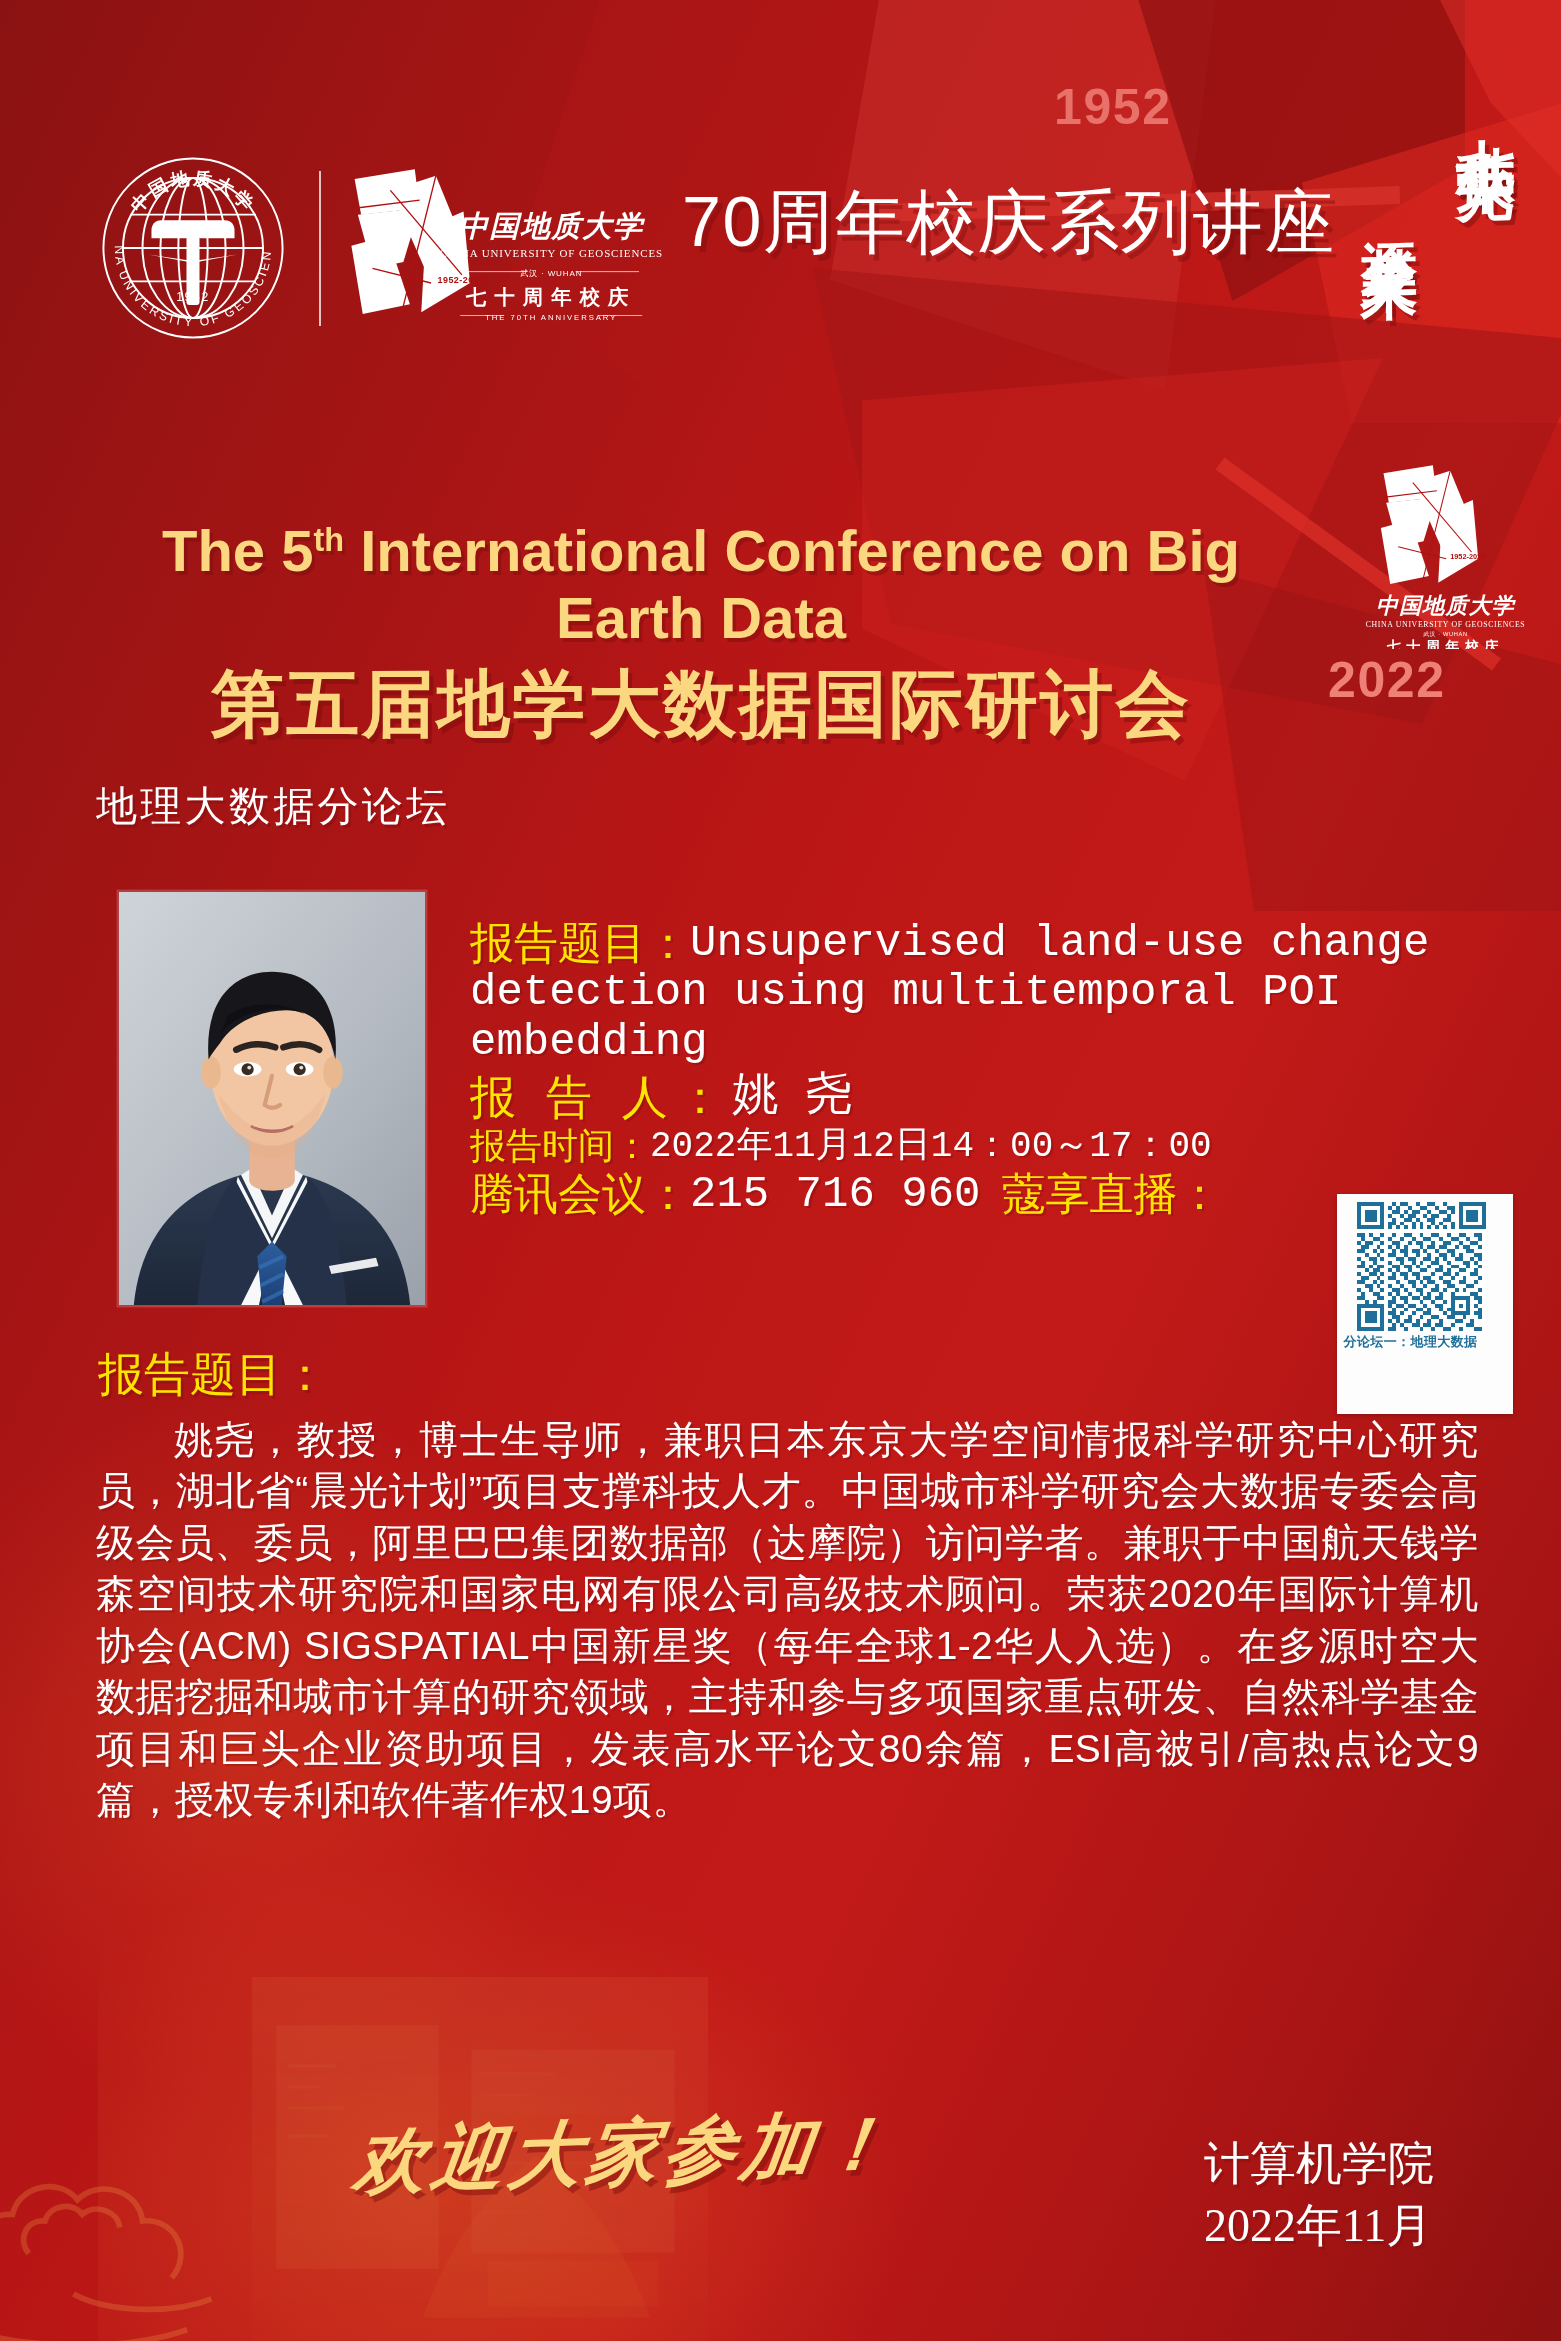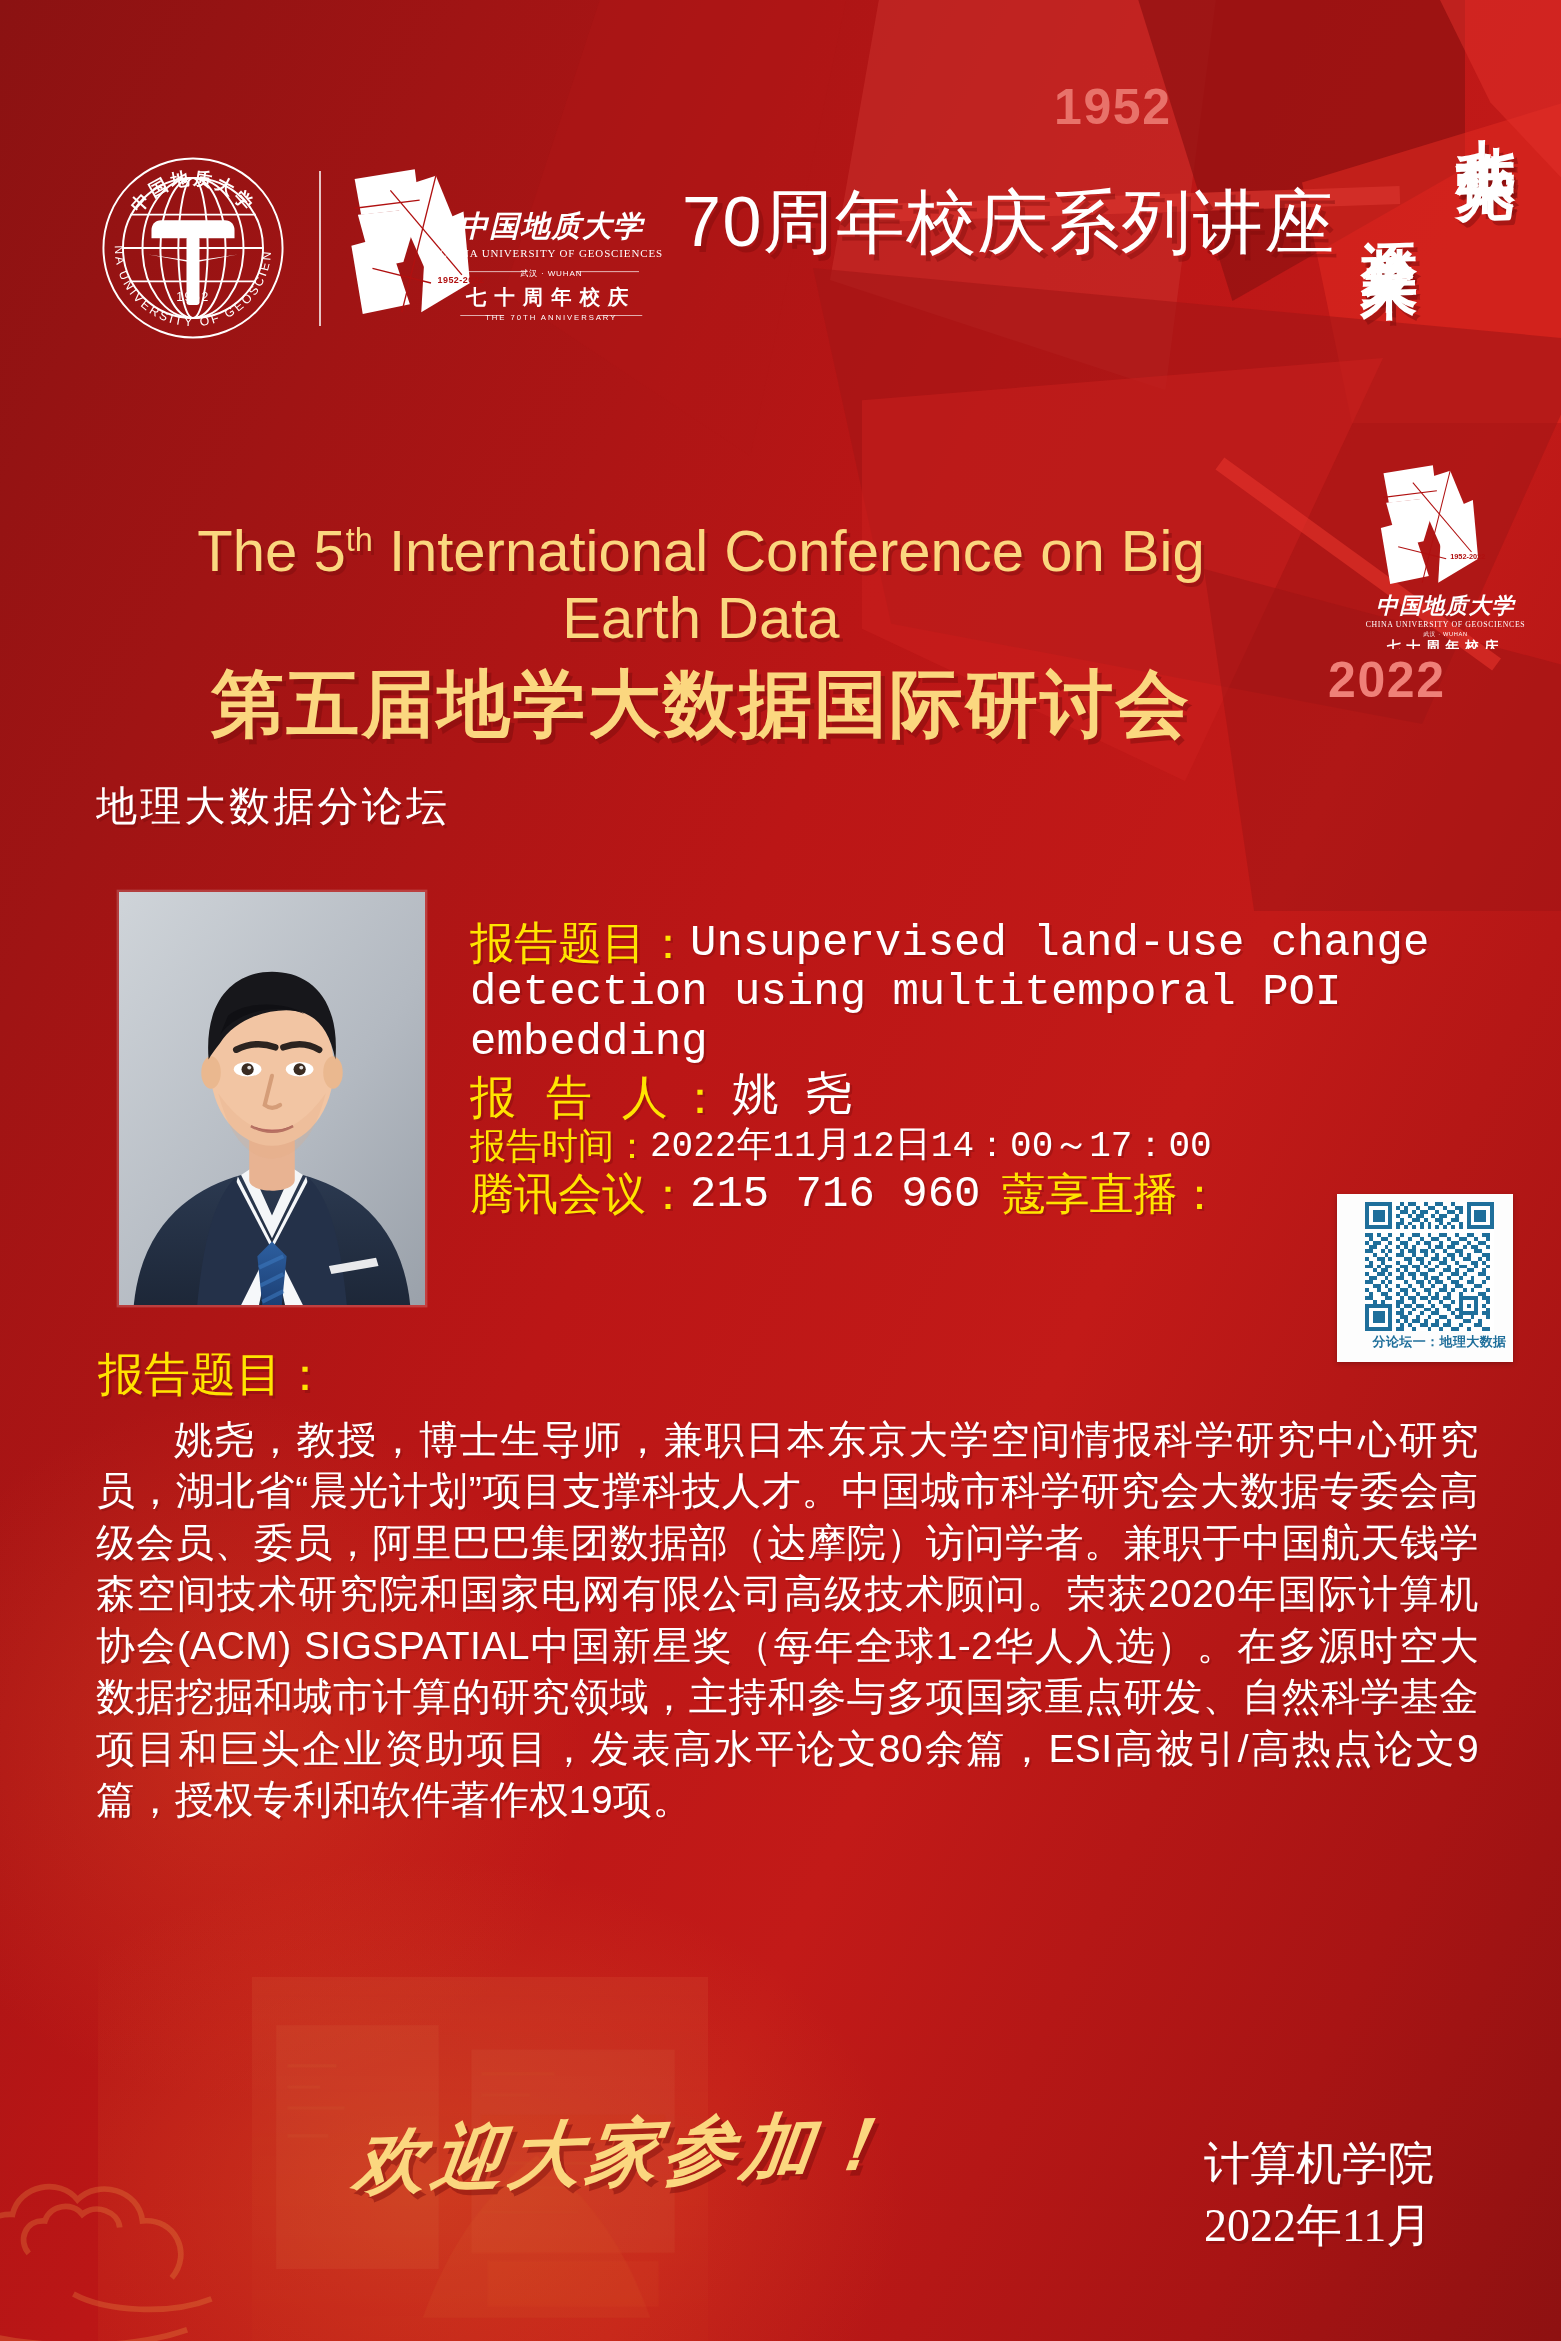--- a/index.html
+++ b/index.html
@@ -101,21 +101,21 @@
            text-shadow:4.1px 4.9px 0 rgba(120,12,12,.45);
            transform:skewY(-1.5deg); }
   .calli-a { left:1446px; top:91px;  font-size:59px; }
   .calli-b { left:1350px; top:194px;  font-size:57px; }
 
   
   .anniv-logo { position:absolute; left:1339px; top:457px; width:213px; height:192px; }
 
   
   .t-en { position:absolute; left:91px; top:517px; width:1220px;
-          color:#fbd77f; font-weight:400; font-size:58px; line-height:1.16;
+          color:#fbd77f; font-weight:700; font-size:58px; line-height:1.16;
           text-align:center;
           text-shadow:3.3px 4.1px 0 rgba(120,12,12,.42); }
   .t-en sup { font-size:.56em; vertical-align:super; }
 
   .t-cn { position:absolute; left:91px; top:656px; width:1220px;
           color:#fbd77f; font-weight:700; font-size:73px; letter-spacing:2.4px;
           text-align:center;
           text-shadow:4.1px 4.9px 0 rgba(120,12,12,.45); }
 
   .t-sub { position:absolute; left:96px; top:779px;
@@ -135,23 +135,23 @@
   .val  { color:#ffffff; font-family:Liberation Mono, monospace;
           text-shadow:2.4px 2.4px 0 rgba(120,12,12,.35); }
 
   .r-title { font-size:44px; margin-bottom:3.3px; }
   .r-title .val { display:block; }
   .r-person{ font-size:46px; margin-bottom:1.6px; }
   .r-person .lbl { letter-spacing:.20em; }
   .r-time  { font-size:36px; margin-bottom:1.6px; }
   .r-meet  { font-size:44px; }
 
-  .qr-box { position:absolute; left:1337px; top:1194px; width:176px; height:168px;
+  .qr-box { position:absolute; left:1337px; top:1194px; width:176px; height:220px;
             background:#fdfdfd; padding:8.1px 6.5px 3.3px 6.5px;
-            display:flex; flex-direction:column; align-items:flex-end;
+            display:flex; flex-direction:column; align-items:flex-start;
             box-shadow:0 1.6px 4.9px rgba(0,0,0,.25); }
   .qr-img { width:155px; height:129px; }
   .qr-cap { font-size:13px; color:#1f6f9b; font-weight:700; margin-top:2.4px;
             letter-spacing:0.4px; white-space:nowrap; }
 
   
   .bio-head { position:absolute; left:98px; top:1344px;
               color:#ffe400; font-size:46px; font-weight:400;
               font-family:"Liberation Serif","DejaVu Serif",serif;
               text-shadow:2.4px 3.3px 0 rgba(120,12,12,.38); }

